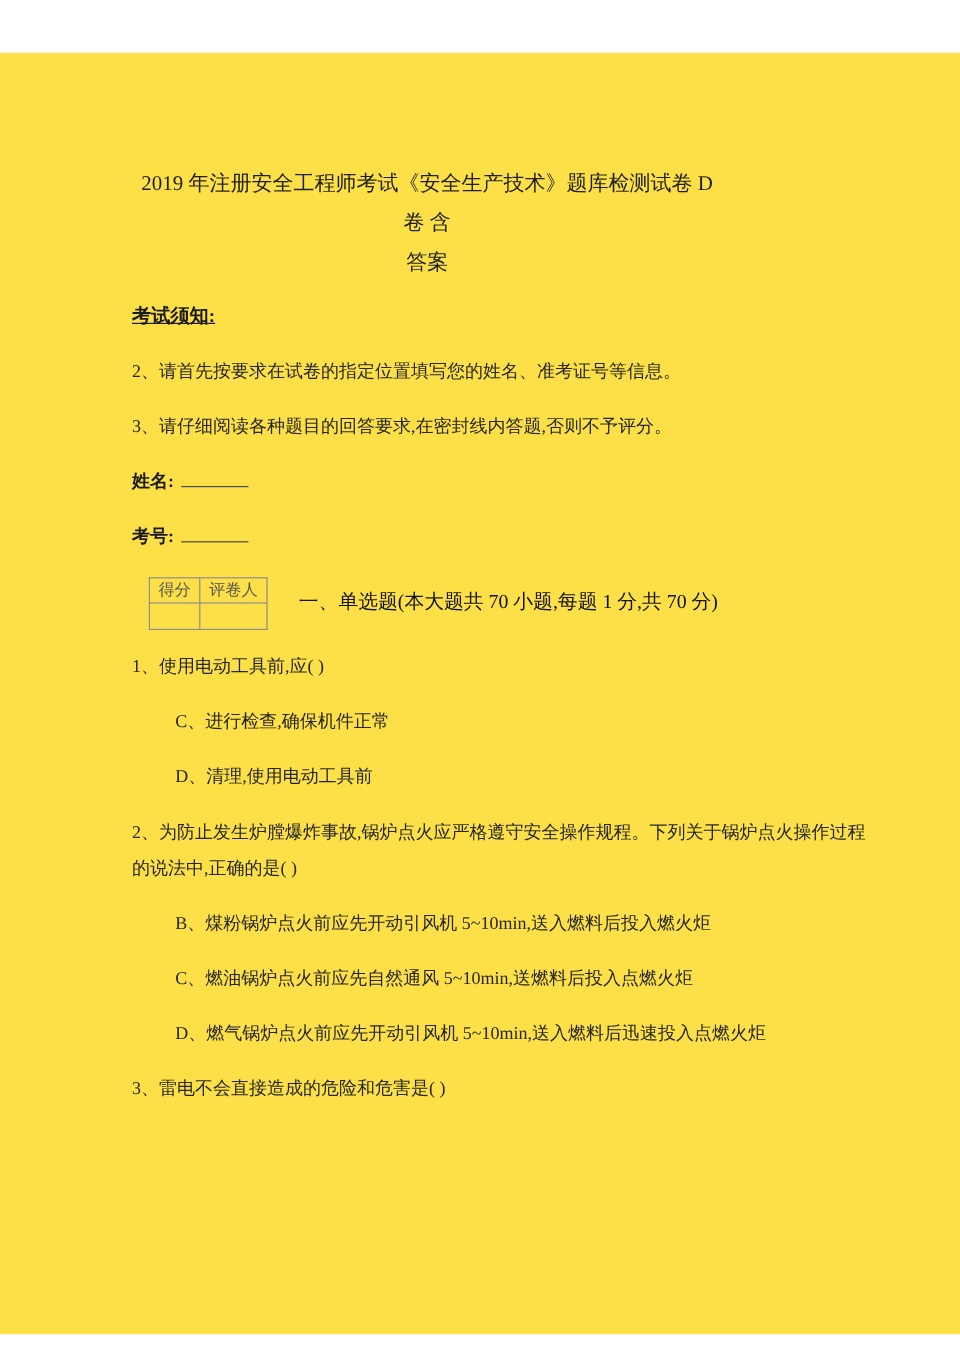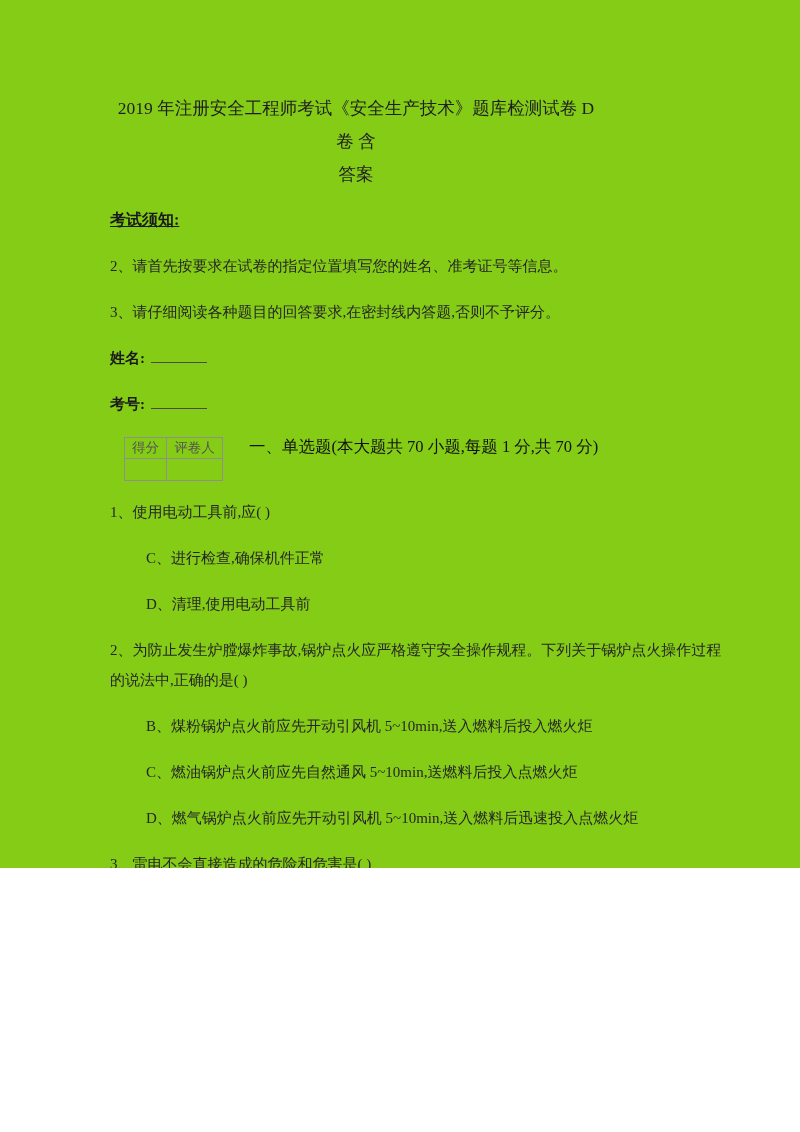--- a/index.html
+++ b/index.html
@@ -1,23 +1,24 @@
 <!DOCTYPE html>
 <html><head>
 <meta charset="utf-8">
 <style>
   * { margin:0; padding:0; box-sizing:border-box; }
   html, body { background:#ffffff; }
   .page {
     position:relative;
-    width:800px; height:868px;
-    background:#84cc16;
+    width:800px; height:1068px;
+    background:#fde047;
     color:#222222;
     font-family:"Liberation Serif","DejaVu Serif",serif;
     overflow:hidden;
+    margin-top:44px;
   }
   .content { padding:92px 76px 0 110px; }
 
   .title {
     font-size:17.5px;
     line-height:33px;
     text-align:center;
     padding-right:122px;
     color:#1f1f1f;
   }
@@ -44,21 +45,21 @@
     display:inline-block;
     width:56px;
     height:16px;
     margin-left:6px;
     border-bottom:1px solid #4a4a4a;
     vertical-align:baseline;
   }
 
   .score-row {
     display:flex;
-    align-items:flex-start;
+    align-items:center;
     margin-top:18px;
     margin-left:14px;
   }
   table.score-table {
     border-collapse:collapse;
     font-size:13.5px;
     color:#555555;
   }
   table.score-table td {
     border:1px solid #8f8f8f;

